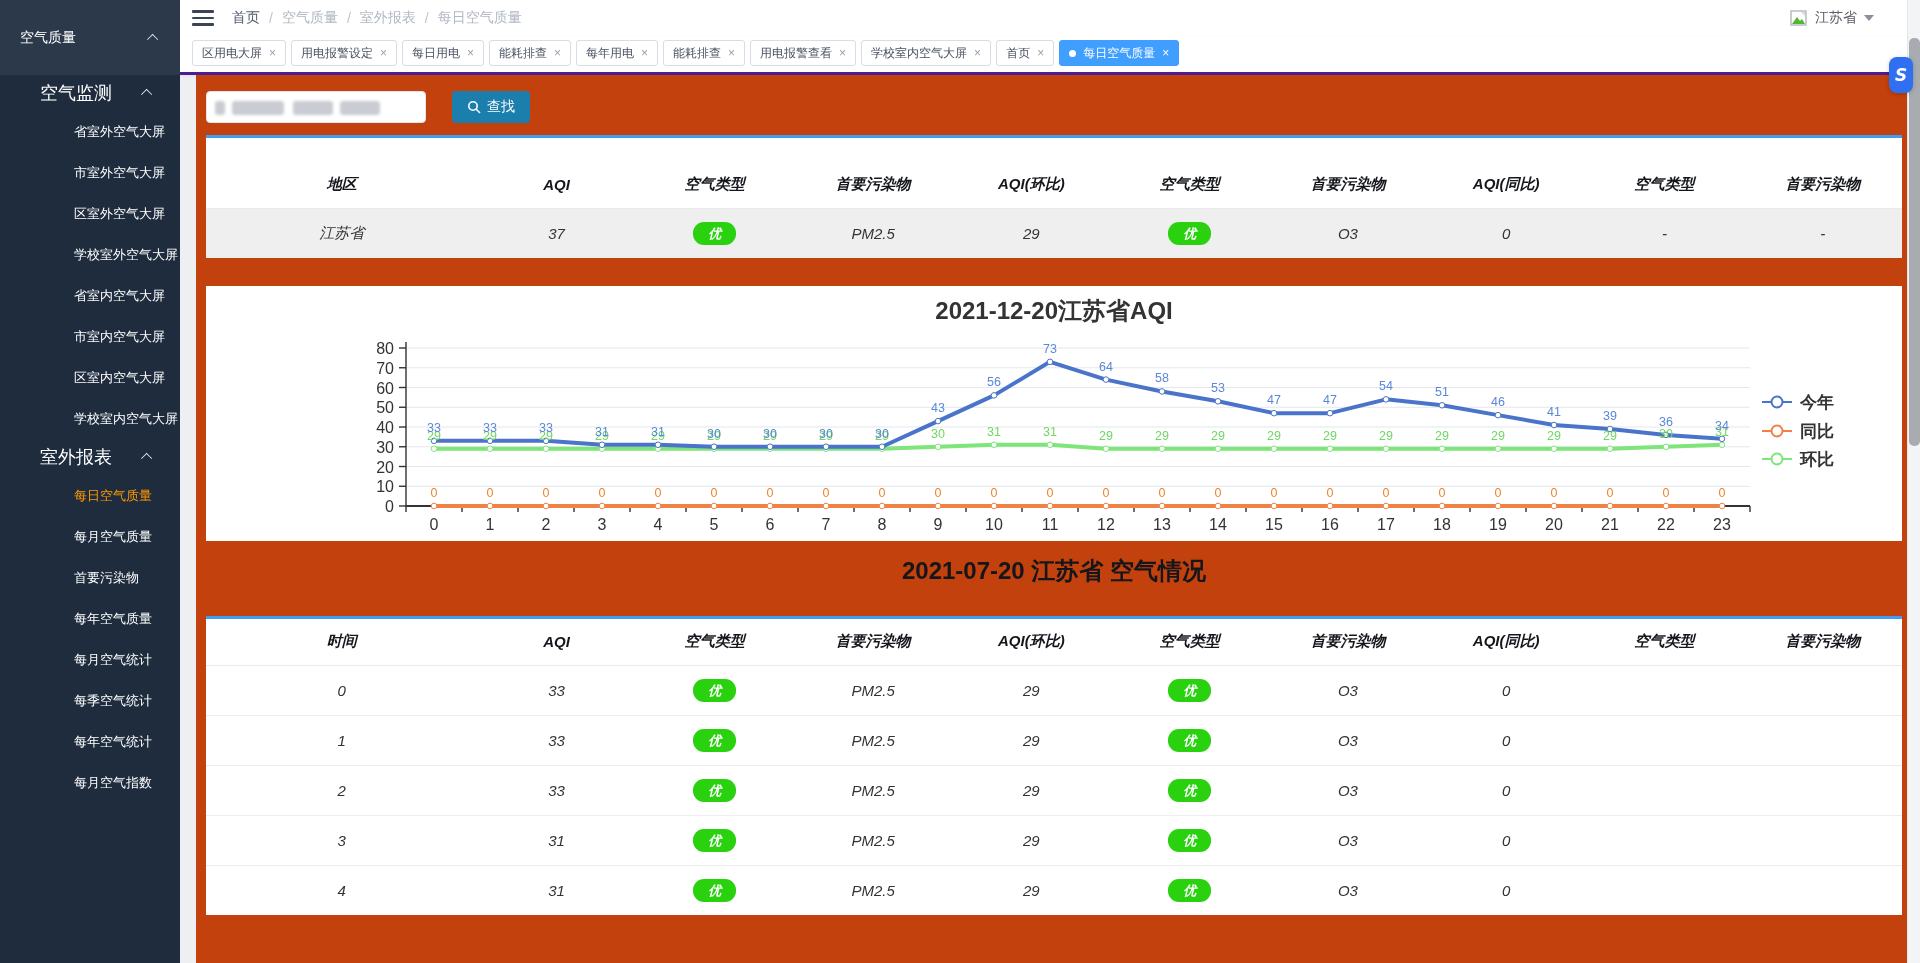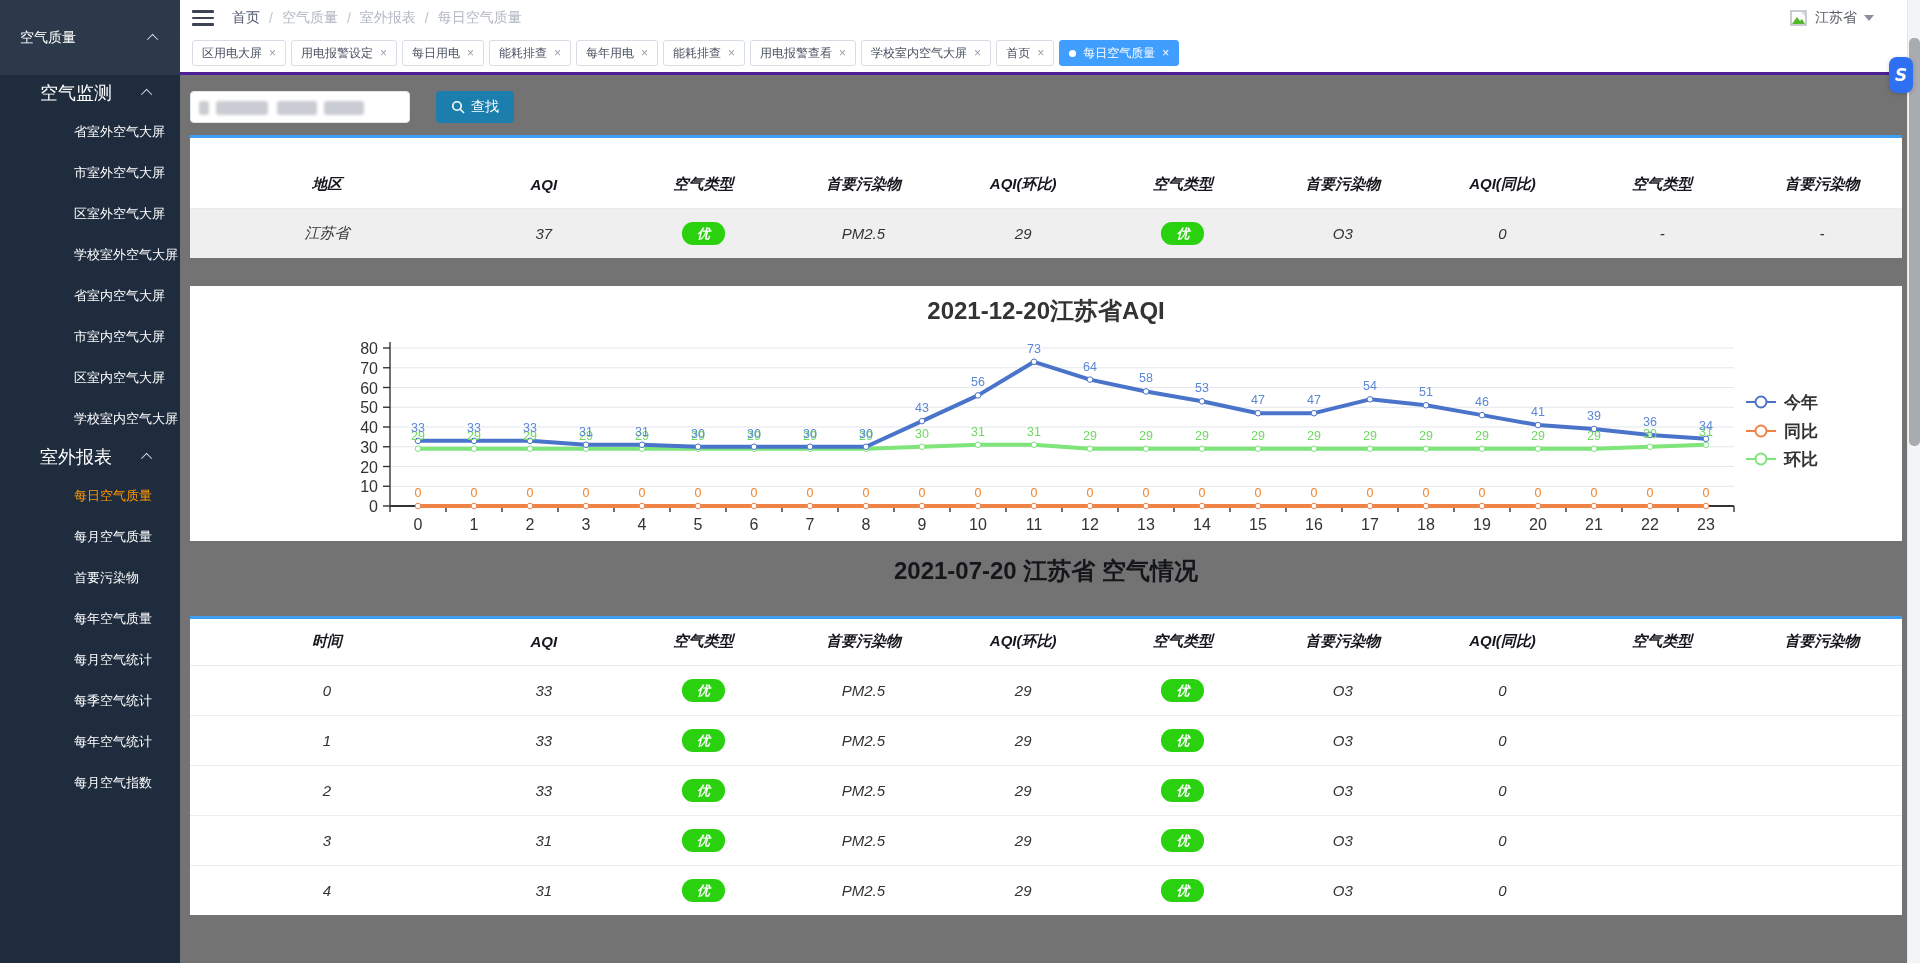--- a/index.html
+++ b/index.html
@@ -31,21 +31,21 @@
 
   .tabbar{background:#fff;padding:4px 12px 6px;display:flex;gap:5px;border-bottom:3px solid #4c1d95;
     box-shadow:0 1px 3px rgba(0,0,0,.07);flex:none;align-items:center;}
   .tab{height:26px;padding:0 9px;border:1px solid #d8dce5;background:#fff;color:#495060;font-size:12px;
     display:flex;align-items:center;gap:7px;border-radius:3px;cursor:pointer;white-space:nowrap;}
   .tab .x{color:#9aa0ab;font-size:12px;line-height:1;}
   .tab.active{background:#409eff;border-color:#409eff;color:#fff;}
   .tab.active .x{color:#fff;}
   .tab .dot{width:7px;height:7px;border-radius:50%;background:#fff;display:inline-block;}
 
-  .content{flex:1;background:#737373;padding:16px 18px 0 10px;overflow:hidden;}
+  .content{flex:1;background:#c2410c;padding:16px 18px 0 10px;overflow:hidden;margin-left:16px;}
 
   
   .searchrow{display:flex;align-items:center;margin-bottom:12px;}
   .search-input{width:220px;height:32px;background:#fff;border:1px solid #e1e4e9;border-radius:4px;
     position:relative;margin-right:26px;}
   .redact{position:absolute;top:9px;height:14px;background:#c9ccd2;border-radius:3px;filter:blur(1.6px);}
   .search-btn{height:32px;background:#1c7ead;border:none;border-radius:4px;color:#fff;font-size:14px;
     display:flex;align-items:center;gap:6px;padding:0 15px;cursor:pointer;}
 
   

